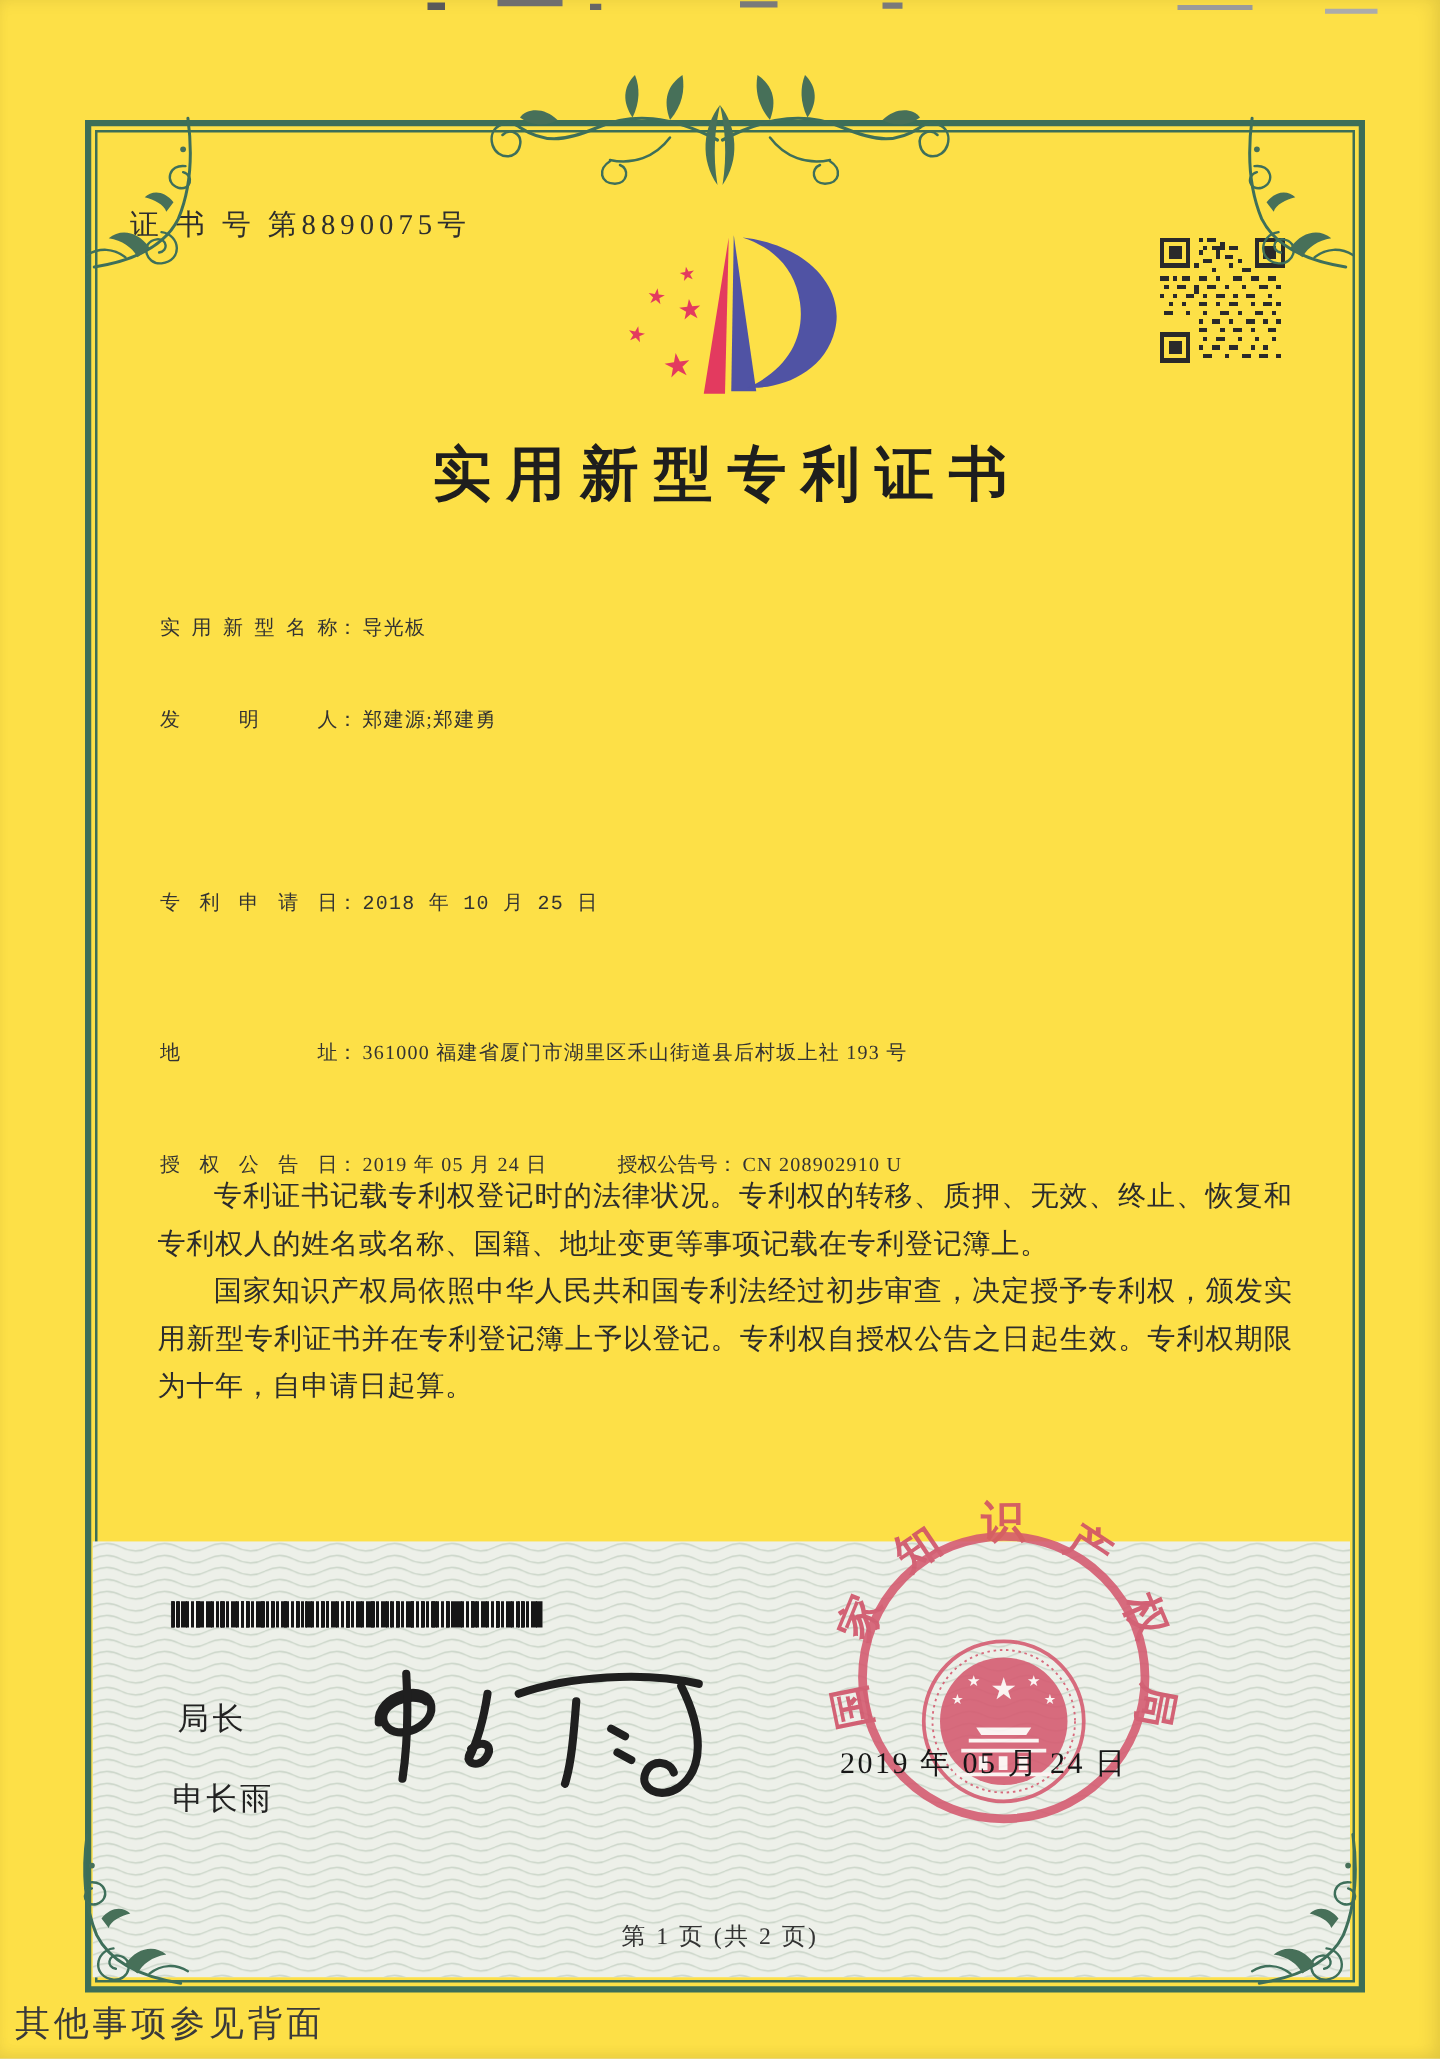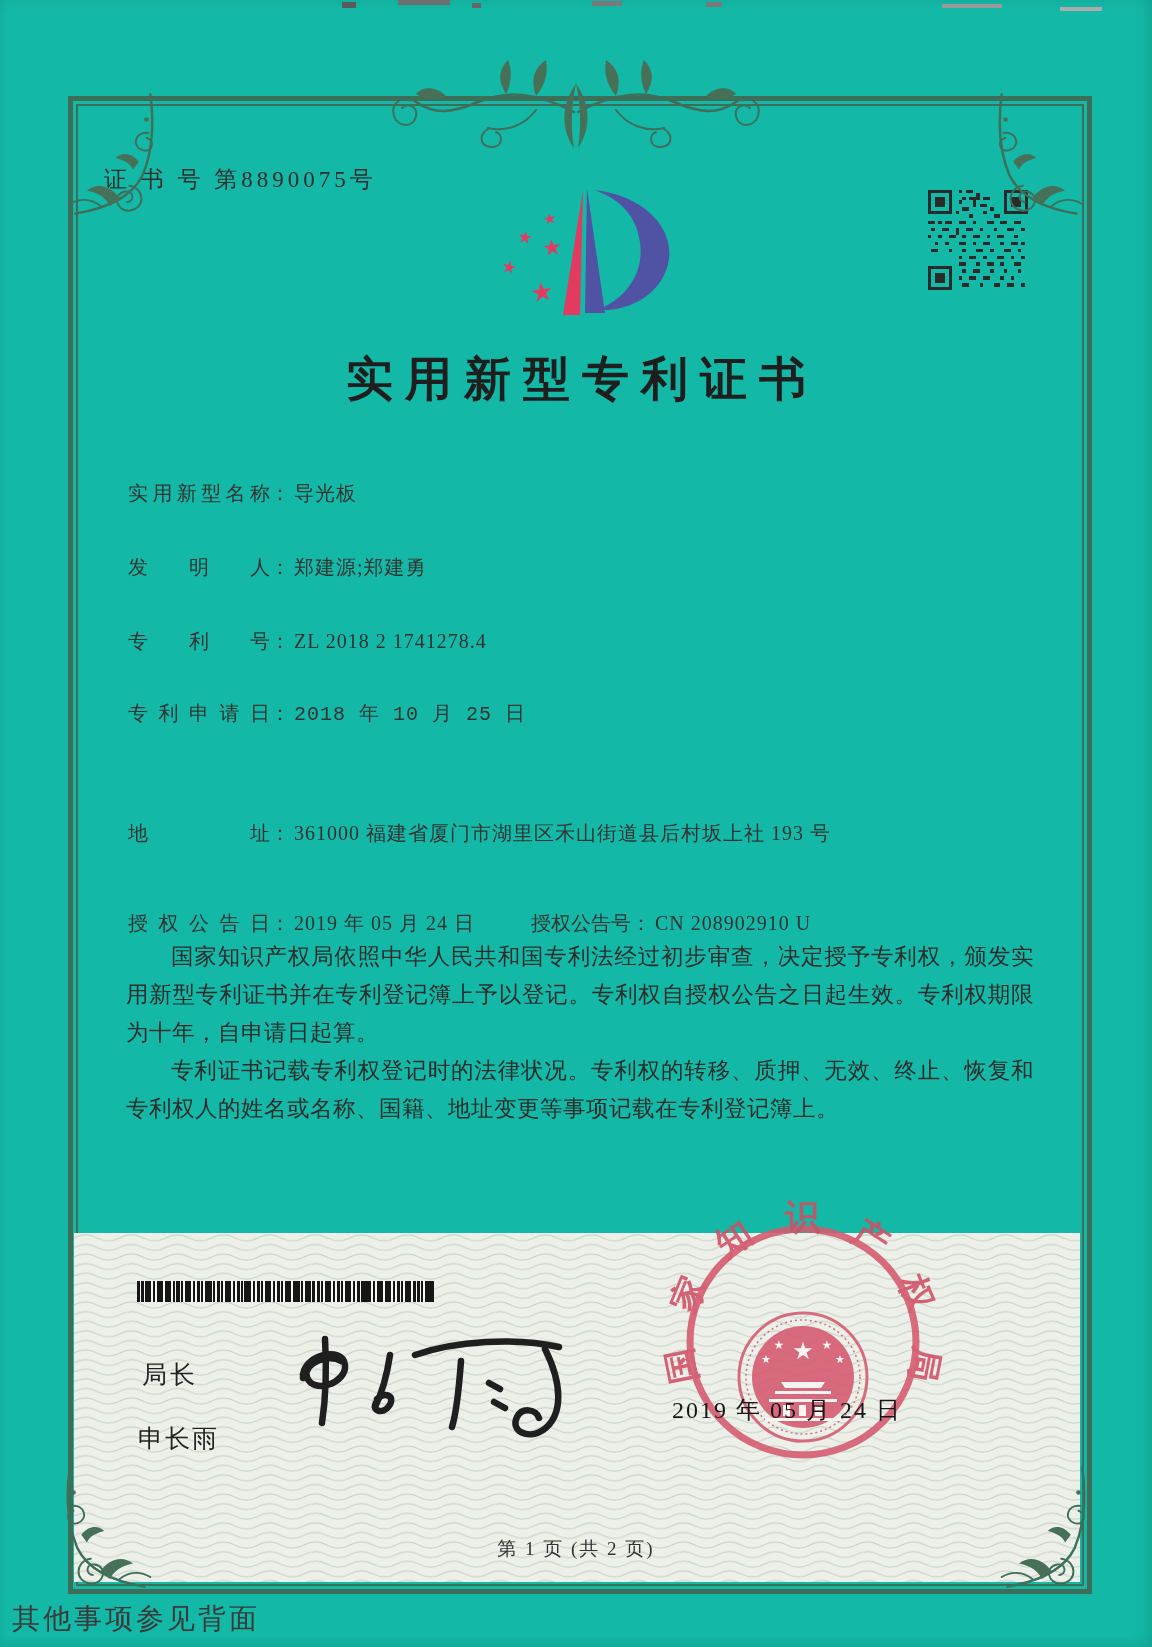--- a/index.html
+++ b/index.html
@@ -1,37 +1,37 @@
 <!DOCTYPE html>
 <html><head>
 <meta charset="utf-8">
 <style>
   html,body{margin:0;padding:0;}
   body{background:#e9e8e4;font-family:"Liberation Serif","DejaVu Serif",serif;}
-  .page{position:relative;width:1152px;height:1647px;background:#14b8a6;overflow:hidden;
+  .page{position:relative;width:1152px;height:1647px;background:#fde047;overflow:hidden;
         box-shadow:inset -6px 0 14px rgba(0,0,0,.08), inset 0 -4px 10px rgba(0,0,0,.04);}
   
   .frame{position:absolute;left:68px;top:96px;width:1014px;height:1488px;
          border:5px solid #3c6e58;}
   .frame::before{content:"";position:absolute;inset:3px;border:2px solid #3c6e58;}
   .ornament-top{position:absolute;left:386px;top:52px;width:380px;height:110px;z-index:3;}
   .corner{position:absolute;width:96px;height:126px;z-index:3;}
   .corner.tl{left:62px;top:92px;transform:scaleY(-1) rotate(180deg);}
   .corner.tr{right:62px;top:92px;transform:scale(-1,-1) rotate(180deg);}
   .corner.bl{left:62px;bottom:56px;}
   .corner.br{right:62px;bottom:56px;transform:scaleX(-1);}
   
   .cert-no{position:absolute;left:104px;top:164px;font-size:23px;letter-spacing:4px;color:#2e2e2e;}
   .logo{position:absolute;left:452px;top:158px;width:230px;height:162px;}
   .qr{position:absolute;left:928px;top:184px;width:100px;height:112px;}
   .title{position:absolute;left:0;top:348px;width:100%;text-align:center;
          font-size:47px;font-weight:700;letter-spacing:12px;padding-left:12px;
          box-sizing:border-box;color:#1e1e1e;}
   
-  .frow{position:absolute;left:128px;font-size:20px;color:#333;white-space:nowrap;}
+  .frow{position:absolute;left:128px;font-size:16px;color:#333;white-space:nowrap;margin-top:12px;}
   .flabel{display:inline-block;width:142px;text-align:justify;text-align-last:justify;
           vertical-align:top;}
   .fvalue{letter-spacing:1px;margin-left:4px;}
   .fgroup2{margin-left:56px;}
   .r1{top:480px;} .r2{top:554px;} .r3{top:628px;} .r4{top:700px;font-family:Liberation Mono, monospace;}
   .r5{top:770px;} .r6{top:820px;} .r7{top:910px;}
   
   .body-text{position:absolute;left:126px;top:938px;width:908px;color:#2c2c2c;}
   .body-text p{margin:0;font-size:22.5px;line-height:38px;text-indent:2em;
                letter-spacing:.5px;text-align:justify;}
@@ -153,36 +153,33 @@
   </svg>
 
   <div class="title">实用新型专利证书</div>
 
   <div class="frow r1">
     <span class="flabel">实用新型名称</span><span>：</span><span class="fvalue">导光板</span>
   </div>
   <div class="frow r2">
     <span class="flabel">发明人</span><span>：</span><span class="fvalue">郑建源;郑建勇</span>
   </div>
-  <div class="frow r3">
-    <span class="flabel">专利号</span><span>：</span><span class="fvalue">ZL 2018 2 1741278.4</span>
-  </div>
   <div class="frow r4">
     <span class="flabel">专利申请日</span><span>：</span><span class="fvalue">2018 年 10 月 25 日</span>
   </div>
   <div class="frow r6">
     <span class="flabel">地址</span><span>：</span><span class="fvalue">361000  福建省厦门市湖里区禾山街道县后村坂上社 193 号</span>
   </div>
   <div class="frow r7">
     <span class="flabel">授权公告日</span><span>：</span><span class="fvalue">2019 年 05 月 24 日</span><span class="fgroup2"><span>授权公告号</span><span>：</span><span class="fvalue">CN 208902910 U</span></span>
   </div>
 
   <div class="body-text">
+    <p>专利证书记载专利权登记时的法律状况。专利权的转移、质押、无效、终止、恢复和专利权人的姓名或名称、国籍、地址变更等事项记载在专利登记簿上。</p>
     <p>国家知识产权局依照中华人民共和国专利法经过初步审查，决定授予专利权，颁发实用新型专利证书并在专利登记簿上予以登记。专利权自授权公告之日起生效。专利权期限为十年，自申请日起算。</p>
-    <p>专利证书记载专利权登记时的法律状况。专利权的转移、质押、无效、终止、恢复和专利权人的姓名或名称、国籍、地址变更等事项记载在专利登记簿上。</p>
   </div>
 
   <svg class="waveband" viewBox="0 0 1006 349" preserveAspectRatio="none">
     <defs>
       <pattern id="wv" width="46" height="9.6" patternUnits="userSpaceOnUse">
         <path d="M0 4.8 Q 11.5 -1.2 23 4.8 T 46 4.8" fill="none" stroke="#c9d4c7" stroke-width="1.1"></path>
       </pattern>
     </defs>
     <rect width="1006" height="349" fill="#edf0e9"></rect>
     <rect width="1006" height="349" fill="url(#wv)"></rect>

